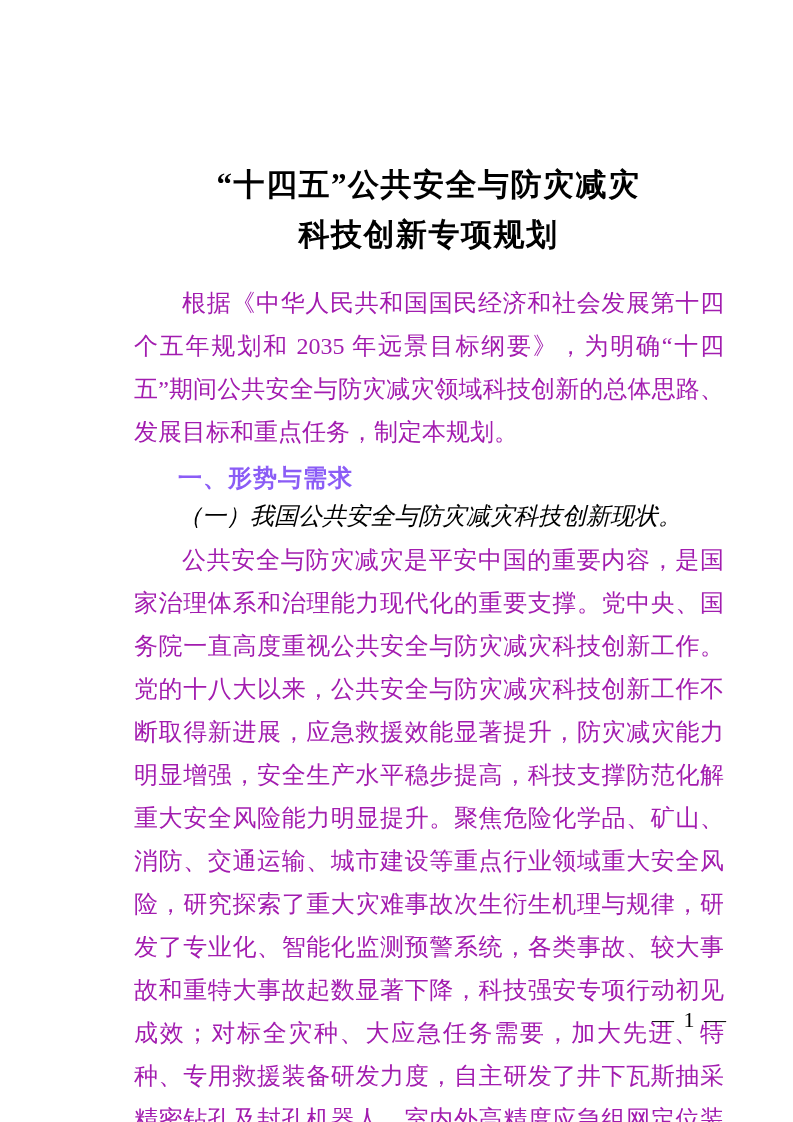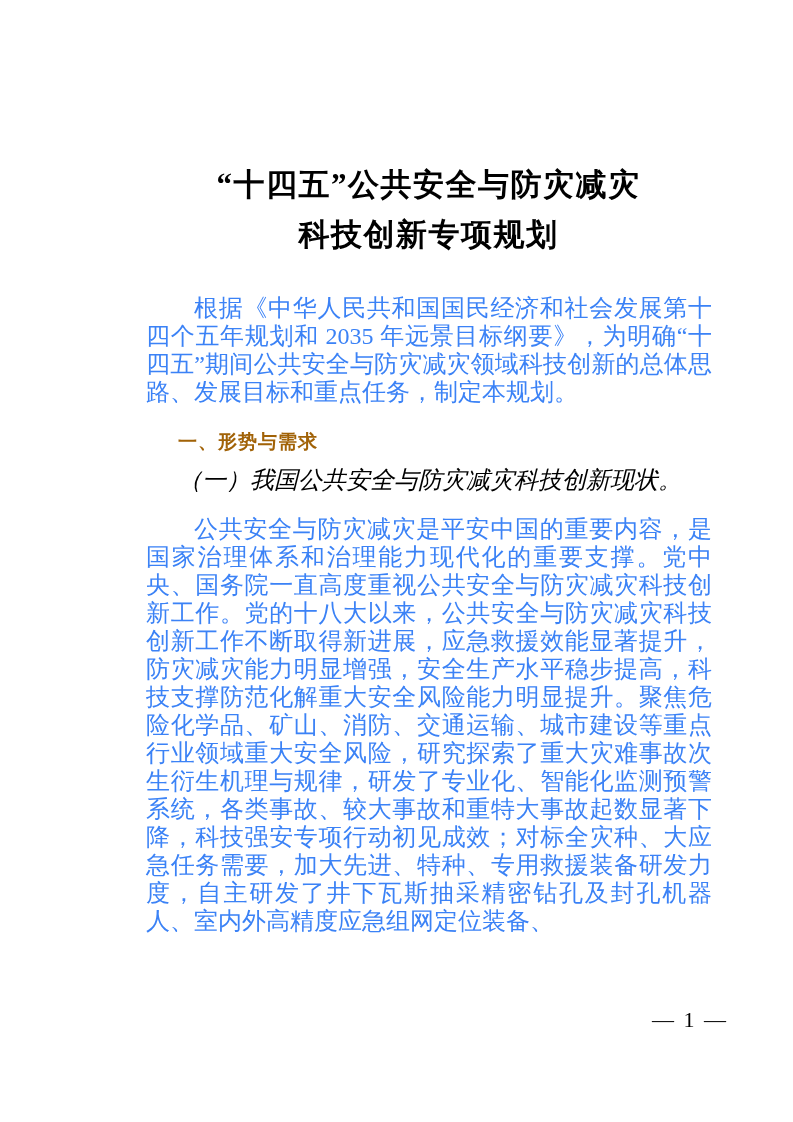--- a/index.html
+++ b/index.html
@@ -40,40 +40,40 @@
   .body-area {
     position: absolute;
     left: 98px;
     top: 278px;
     width: 598px;
   }
 
   .para {
     font-family: "Liberation Serif", "DejaVu Serif", serif;
     font-size: 24px;
-    line-height: 28px;
+    line-height: 43px;
     text-align: justify;
     text-align-last: left;
     text-justify: inter-character;
-    margin: 16px;
-    color: #3b82f6;
+    margin: 4px;
+    color: #a21caf;
     letter-spacing: 0px;
   }
   .para.indent2 {
     text-indent: 48px;
   }
 
   .heading1 {
     font-family: "Liberation Sans", "DejaVu Sans", sans-serif;
     font-weight: bold;
-    font-size: 19px;
+    font-size: 24px;
     line-height: 38px;
     margin: 0;
     text-indent: 48px;
-    color: #a16207;
+    color: #8b5cf6;
     letter-spacing: 1px;
   }
 
   .heading2 {
     font-family: "Liberation Serif", "DejaVu Serif", serif;
     font-size: 24px;
     line-height: 38px;
     margin: 0;
     text-indent: 48px;
     color: #000000;

